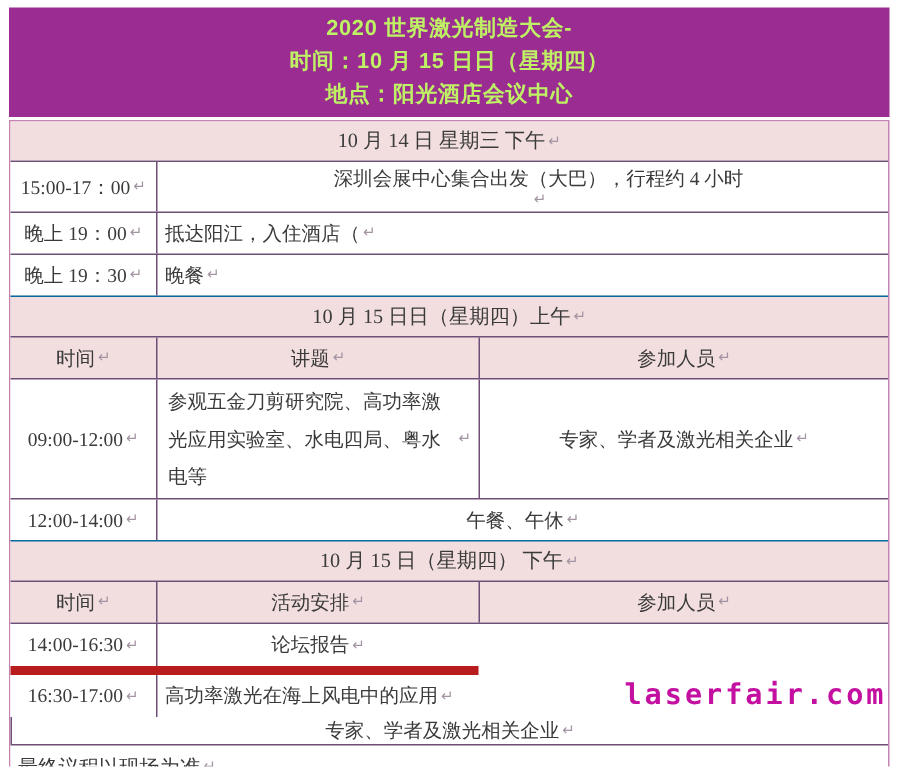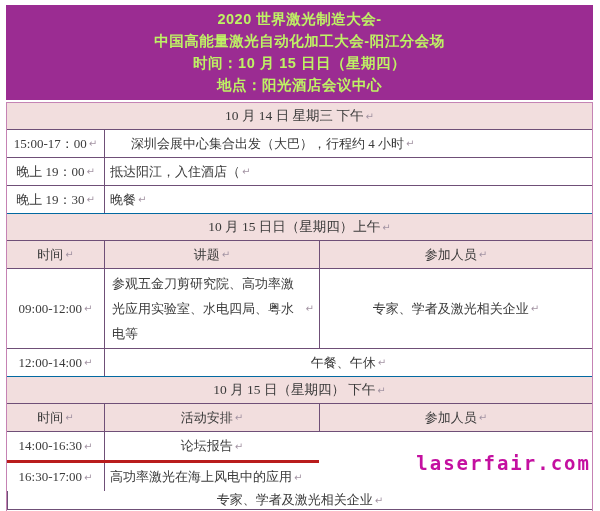--- a/index.html
+++ b/index.html
@@ -50,29 +50,29 @@
     display:flex;align-items:center;
     font-size:13px;
     min-height:27px;
     padding:2px 5px;
   }
   .c1{width:97px;justify-content:center;text-align:center;}
   .c2{width:215px;border-left:1px solid #6f4f77;}
   .c3{flex:1;border-left:1px solid #6f4f77;justify-content:center;text-align:center;}
   .cRest{flex:1;border-left:1px solid #6f4f77;}
   .center{justify-content:center;text-align:center;}
-  .indent{padding-left:26px;}
+  .indent{padding-left:26px;flex-direction:column;}
   .big{min-height:76px;}
   .topic{line-height:25px;padding-left:7px;}
 
   
   .split{display:flex;border-top:1px solid #6f4f77;background:#fff;flex-direction:column;}
   .split-left{width:312px;display:flex;flex-direction:column;}
   .split-left .row{border-top:none;}
-  .split-left .row + .row{border-top:3px solid #b91c1c;}
+  .split-left .row + .row{border-top:6px solid #b91c1c;}
   .split-right{
     flex:1;border-left:1px solid #6f4f77;
     display:flex;align-items:center;justify-content:center;
     text-align:center;font-size:13px;
   }
   .r-tall{min-height:28px;}
 
   .footer-row{border-top:1px solid #6f4f77;background:#fff;}
   .footer-cell{min-height:29px;padding-left:5px;font-size:13.5px;}
 
@@ -98,21 +98,20 @@
     z-index:5;
   }
 </style>
 </head>
 <body>
 
 <div class="page">
 
   <div class="title-banner">
     <div class="title-line">2020 世界激光制造大会-</div>
-    <div class="title-line">中国高能量激光自动化加工大会-阳江分会场</div>
     <div class="title-line">时间：10 月 15 日日（星期四）</div>
     <div class="title-line">地点：阳光酒店会议中心</div>
   </div>
 
   <div class="agenda">
 
     <div class="band first">
       <span>10 月 14 日  星期三  下午</span>
         <span class="pm">↵</span>
     </div>

